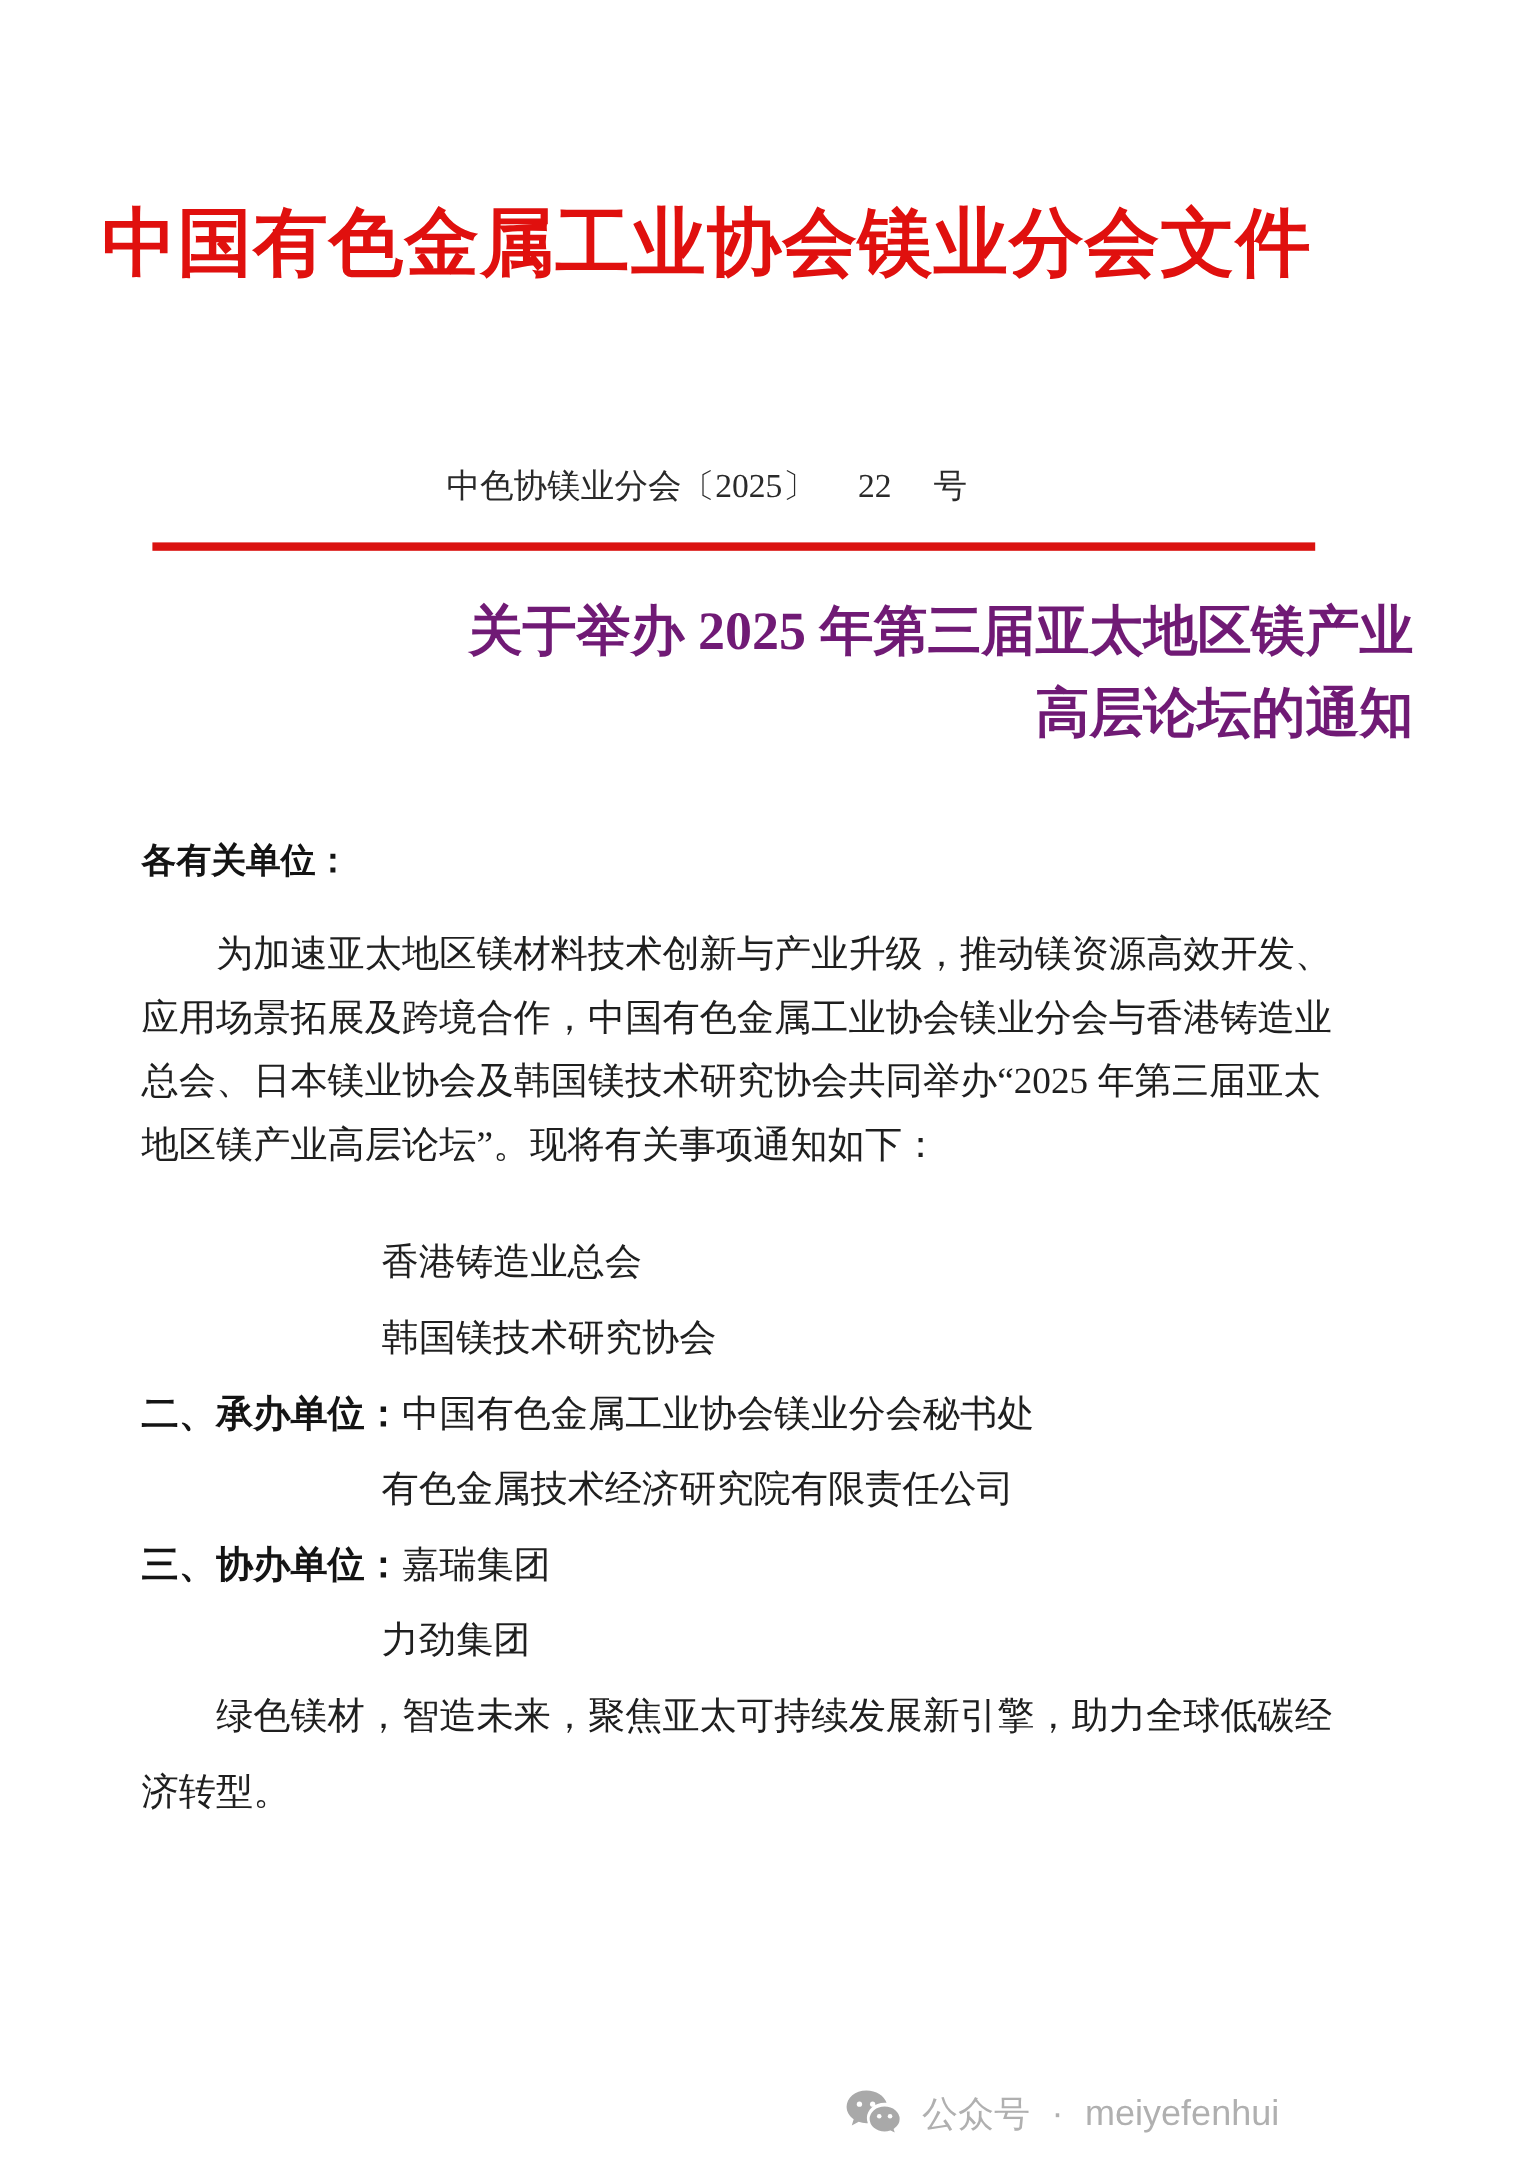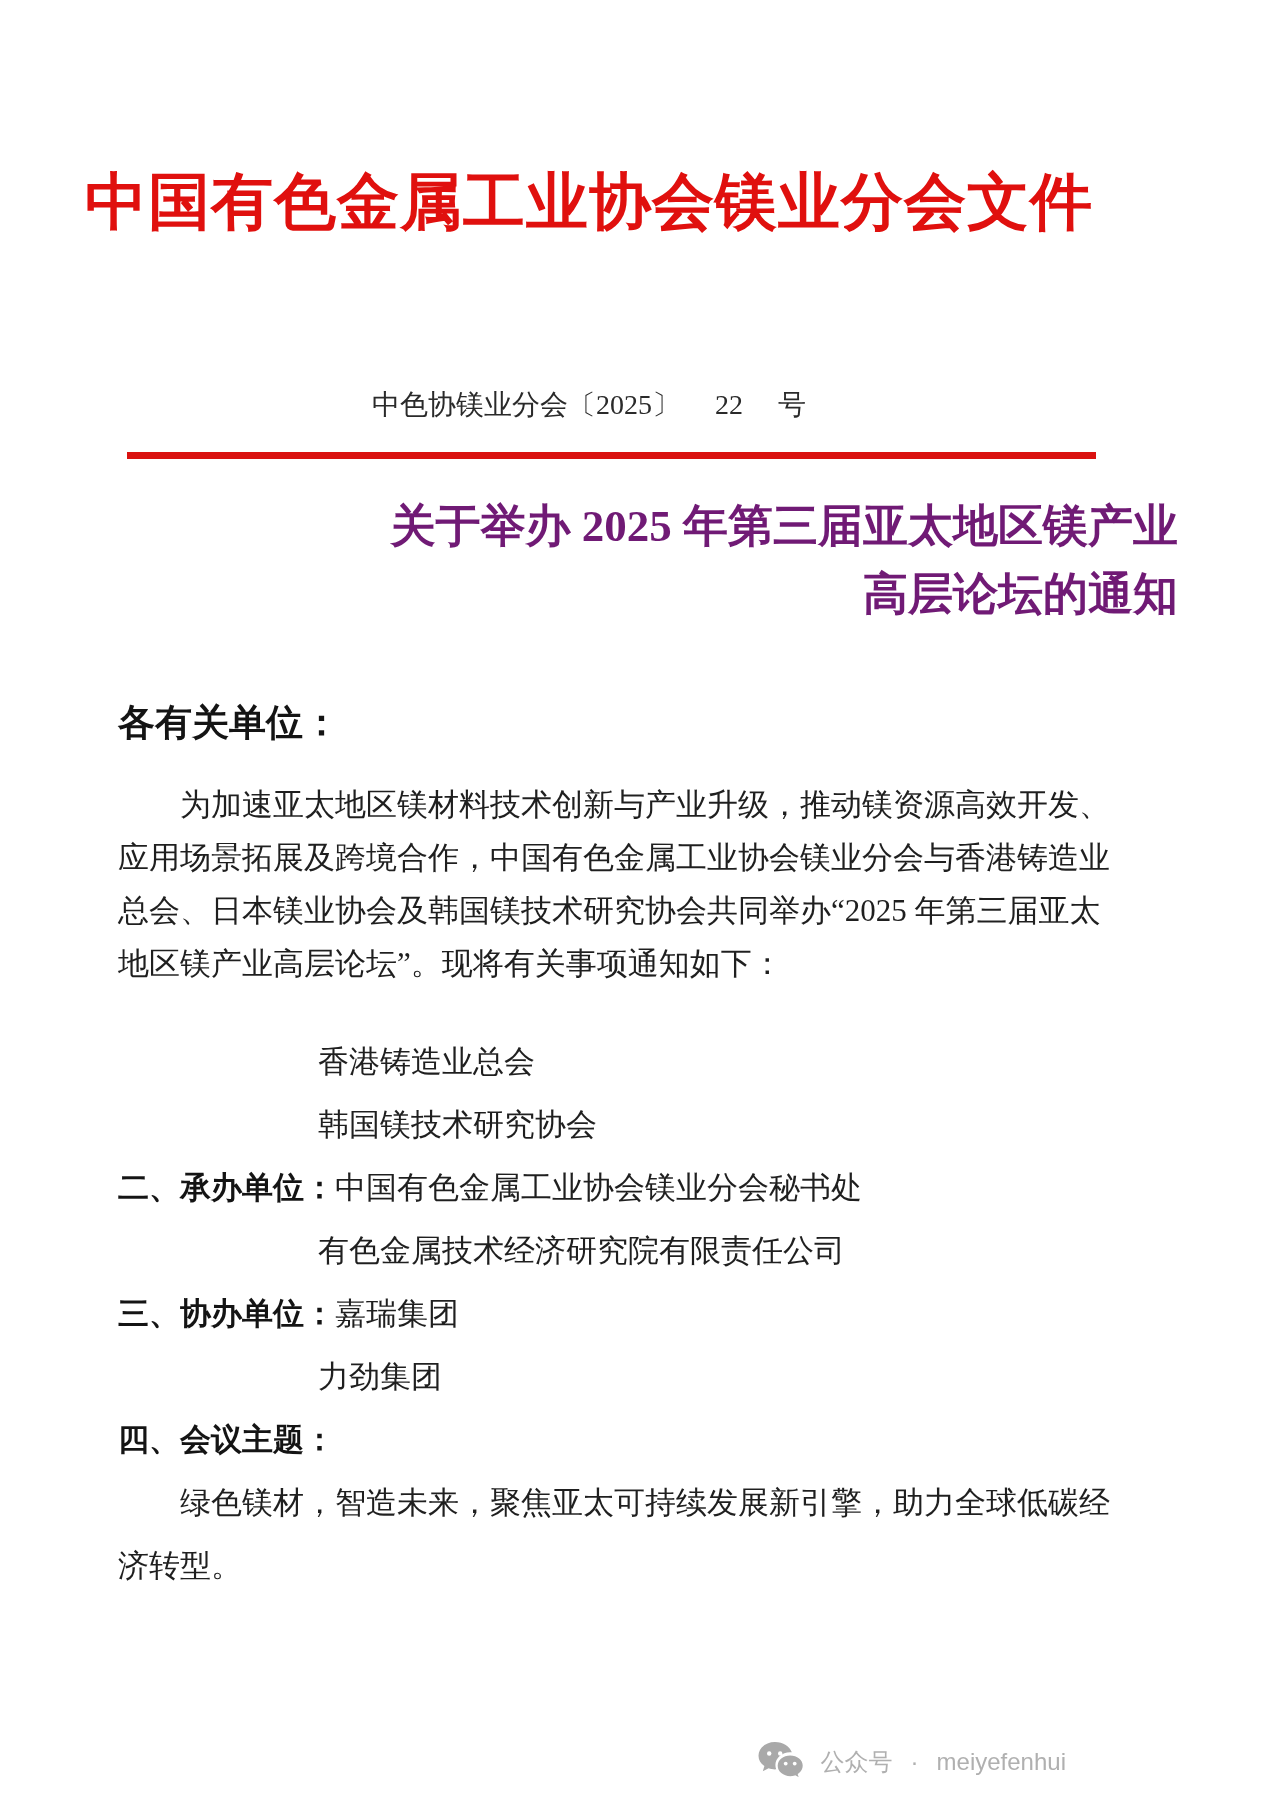--- a/index.html
+++ b/index.html
@@ -74,21 +74,21 @@
     position: absolute;
     top: 698px;
     left: 118px;
     width: 1047px;
     font-size: 31px;
     color: #1f1f1f;
   }
   .salutation {
     font-family: "Liberation Sans", sans-serif;
     font-weight: bold;
-    font-size: 37px;
+    font-size: 29px;
     color: #141414;
   }
   .paragraph {
     margin-top: 30px;
     line-height: 53px;
   }
   .para-line {
     white-space: nowrap;
   }
   .para-line.indent {
@@ -122,21 +122,21 @@
   
   .footer-watermark {
     position: absolute;
     top: 1736px;
     right: 112px;
     display: flex;
     align-items: center;
     gap: 14px;
     color: #b0b0b0;
     font-family: "Liberation Sans", sans-serif;
-    font-size: 24px;
+    font-size: 30px;
     white-space: nowrap;
   }
   .wechat-icon {
     width: 52px;
     height: 52px;
     display: block;
   }
   .footer-dot {
     padding: 0 4px;
   }
@@ -182,23 +182,20 @@
         <span class="org-value">有色金属技术经济研究院有限责任公司</span>
       </div>
 
       <div class="org-row">
         <span class="org-label">三、协办单位：</span><span class="org-value">嘉瑞集团</span>
       </div>
       <div class="org-row cont">
         <span class="org-value">力劲集团</span>
       </div>
 
-      <div class="org-row">
-        <span class="org-label">四、会议主题：</span>
-      </div>
 
       <div class="theme-line indent">绿色镁材，智造未来，聚焦亚太可持续发展新引擎，助力全球低碳经</div>
       <div class="theme-line">济转型。</div>
     </div>
   </div>
 
   <div class="footer-watermark">
     <svg class="wechat-icon" viewBox="0 0 52 52" xmlns="http://www.w3.org/2000/svg">
       <path d="M20 6 C10.6 6 3.5 12.2 3.5 19.7 C3.5 23.9 5.8 27.6 9.4 30.1 L7.8 35.2 L13.6 32.2 C15.6 32.9 17.7 33.4 20 33.4 C20.4 33.4 20.8 33.4 21.2 33.3 C20.7 32 20.4 30.6 20.4 29.1 C20.4 21.9 27 16.2 35 16.2 C35.6 16.2 36.2 16.2 36.8 16.3 C34.9 10.4 28.1 6 20 6 Z" fill="#a9a9a9"></path>
       <circle cx="14.2" cy="17.5" r="2.2" fill="#ffffff"></circle>

